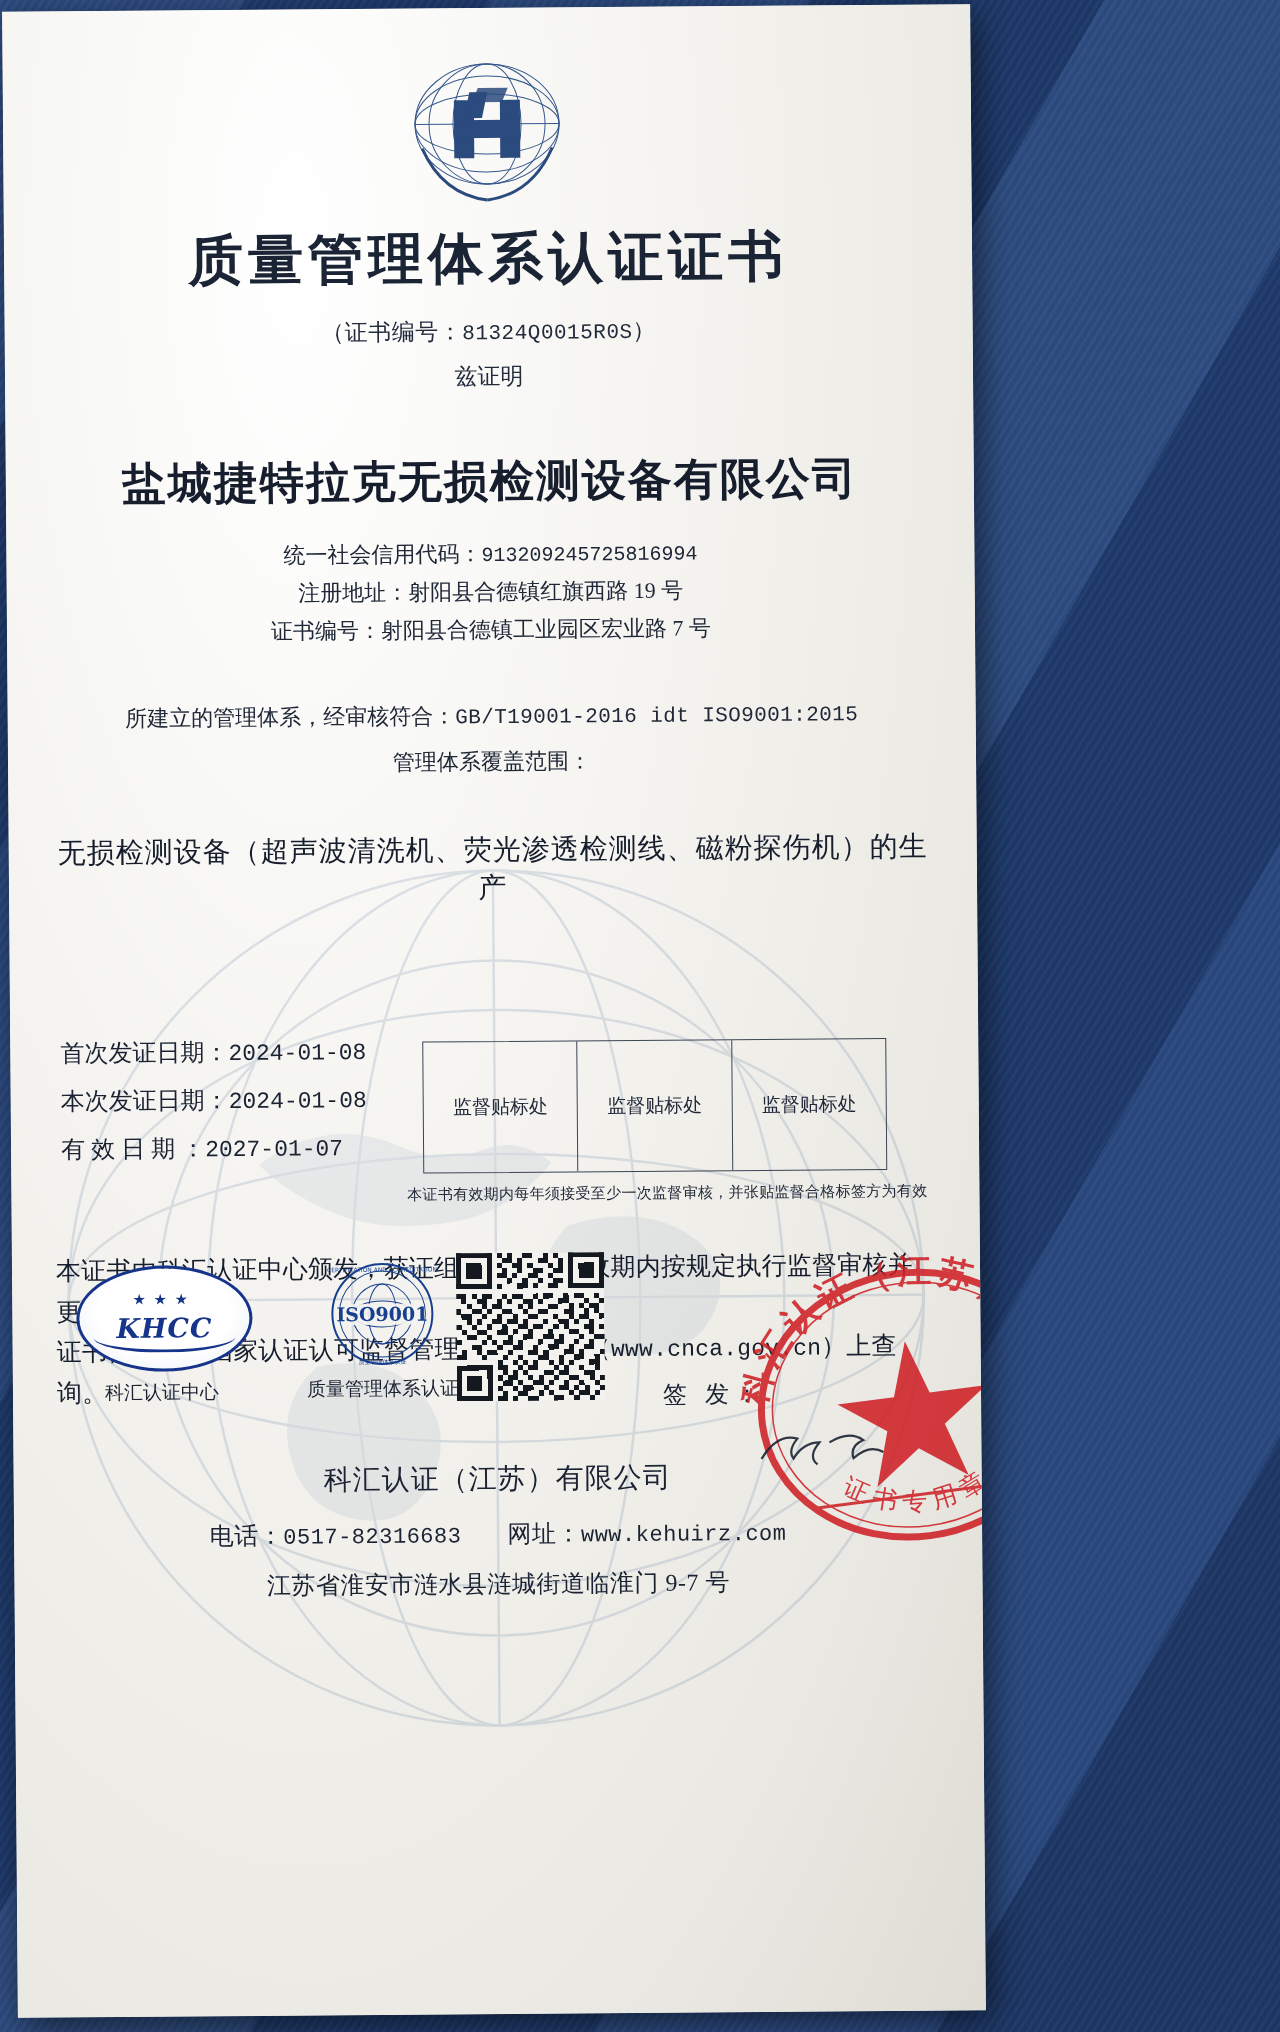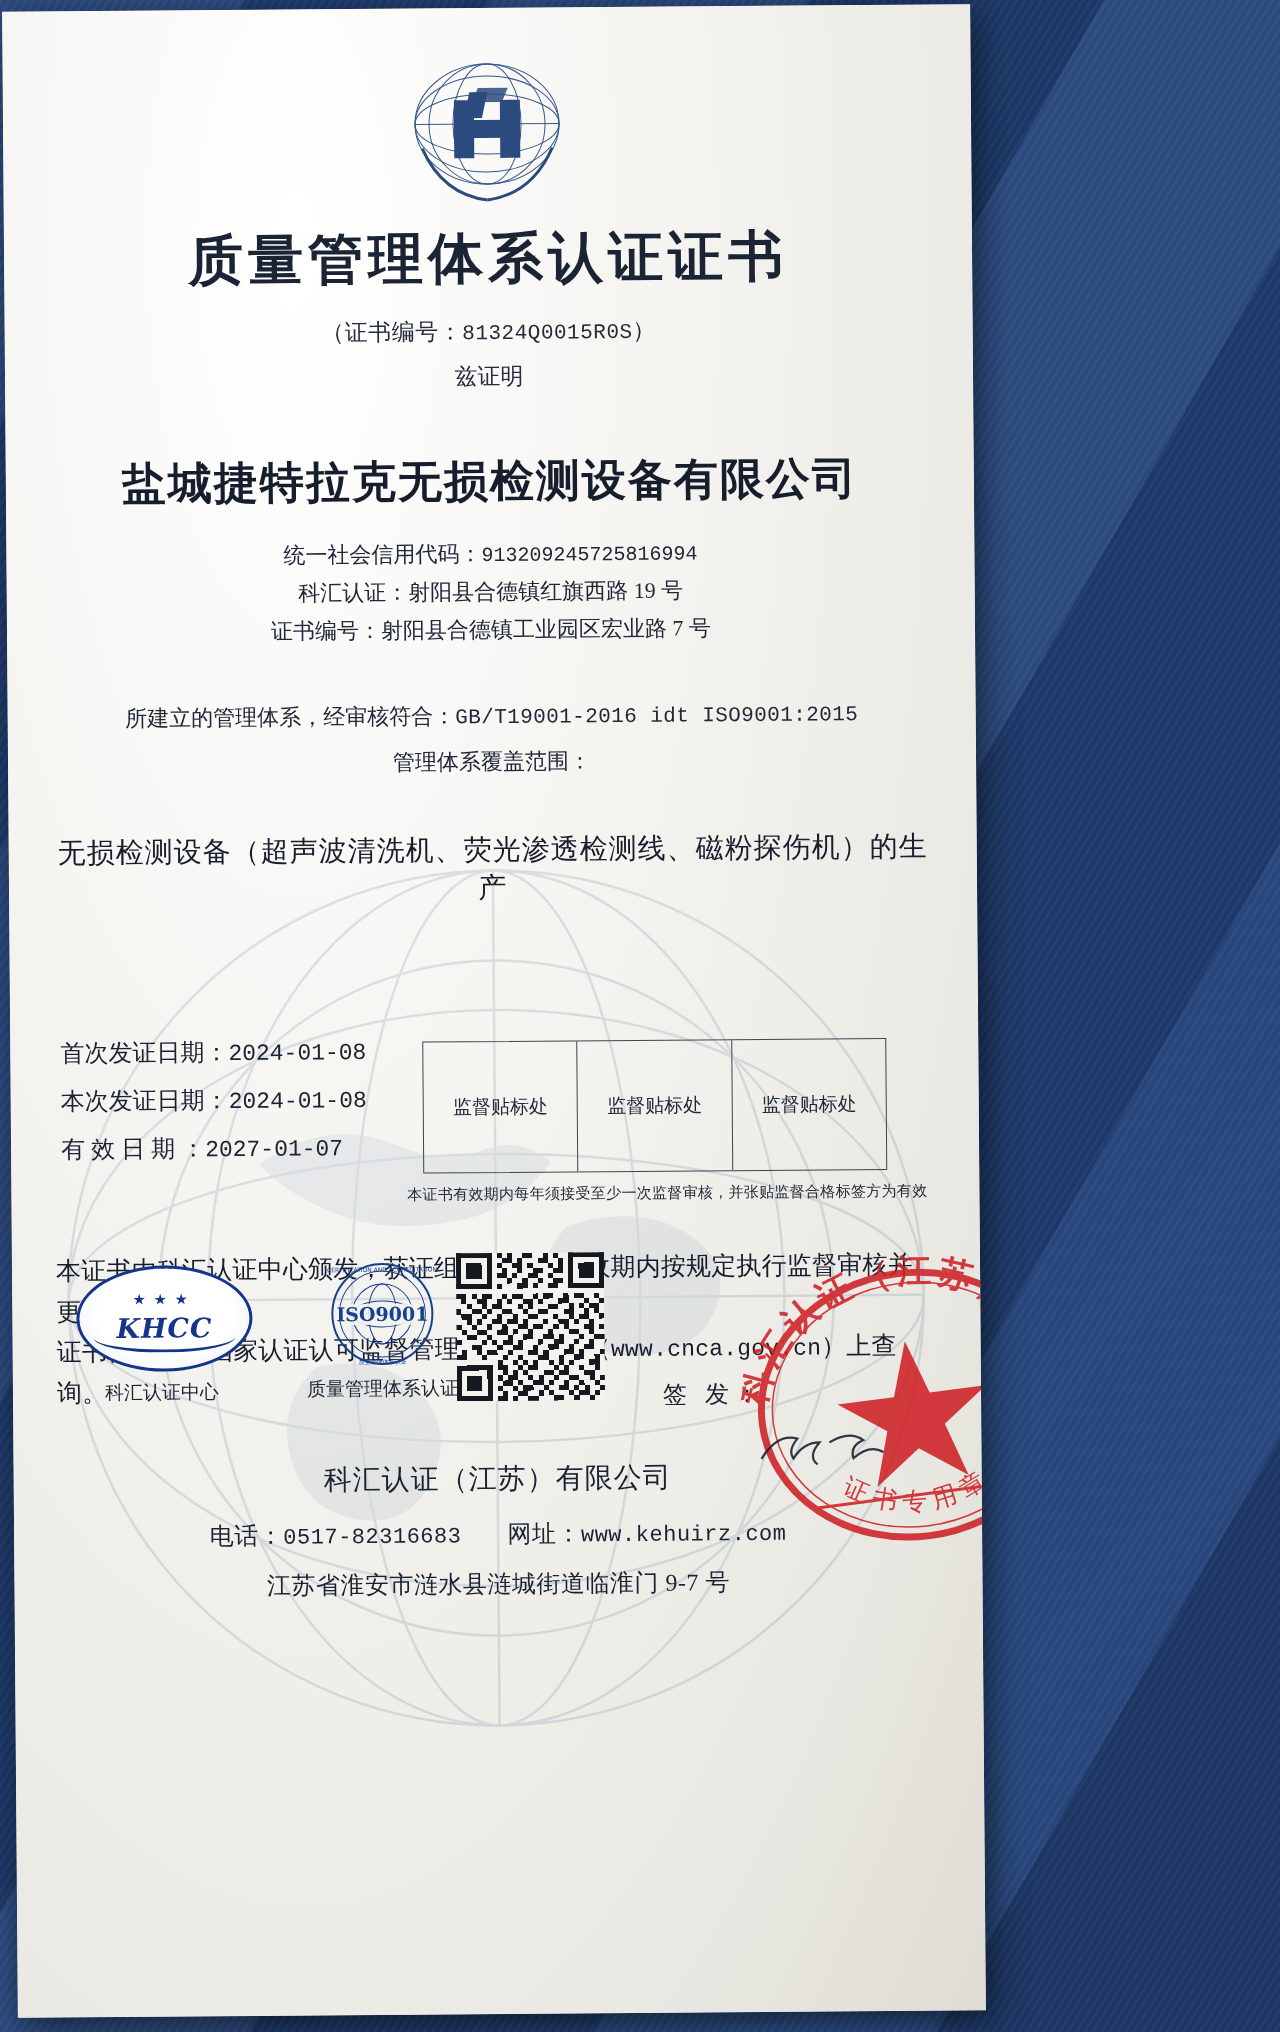--- a/index.html
+++ b/index.html
@@ -398,21 +398,21 @@
 
     <div class="hereby">兹证明</div>
 
     <div class="company">盐城捷特拉克无损检测设备有限公司</div>
 
     <div class="meta">
       <div>
         <span>统一社会信用代码：</span><span class="mono">913209245725816994</span>
       </div>
       <div>
-        <span>科汇认证：</span><span>射阳县合德镇红旗西路 19 号</span>
+        <span>注册地址：</span><span>射阳县合德镇红旗西路 19 号</span>
       </div>
       <div>
         <span>证书编号：</span><span>射阳县合德镇工业园区宏业路 7 号</span>
       </div>
     </div>
 
     <div class="standard">
       <span>所建立的管理体系，经审核符合：</span><span class="mono">GB/T19001-2016 idt ISO9001:2015</span>
     </div>
 

